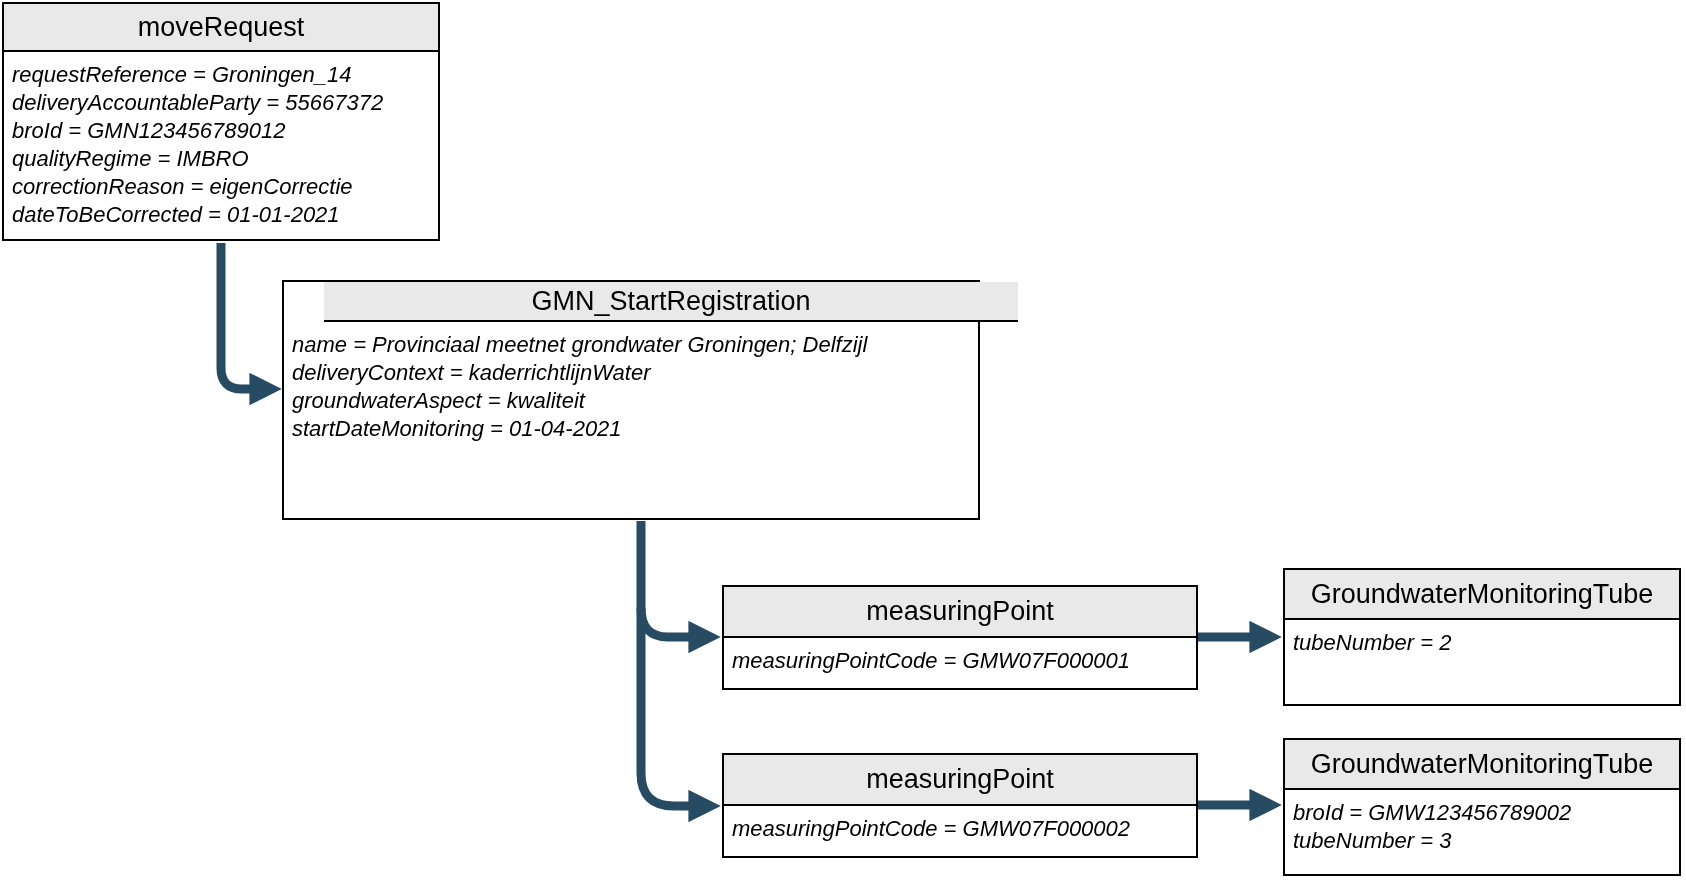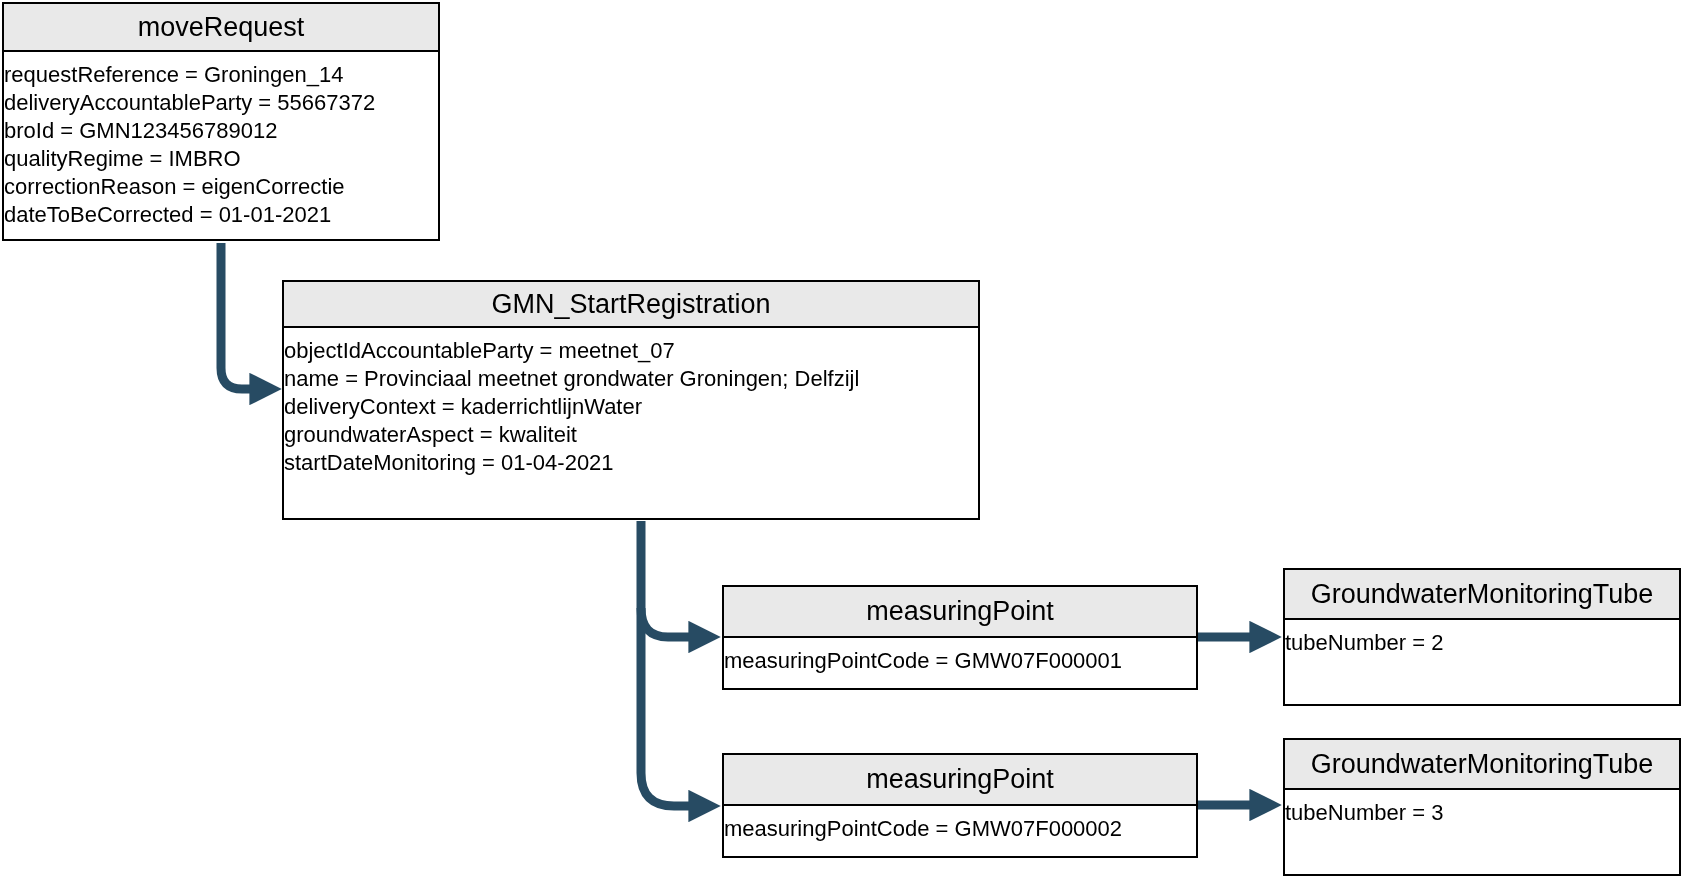--- a/index.html
+++ b/index.html
@@ -26,24 +26,25 @@
   .node-header {
     background: var(--header-fill);
     border-bottom: 2px solid var(--border-color);
     display: flex;
     align-items: center;
     justify-content: center;
     font-size: 27px;
     width: 100%;
   }
   .node-body {
-    padding: 9px 12px 0 0;
+    padding: 9px 12px 0 8px;
     font-size: 22px;
     line-height: 28px;
     white-space: nowrap;
+    font-style: italic;
   }
   .attr-line { display: block; }
 
   #arrows {
     position: absolute;
     left: 0; top: 0;
     width: 1686px; height: 886px;
     pointer-events: none;
   }
   .edge {
@@ -77,23 +78,22 @@
       <span class="attr-line">requestReference = Groningen_14</span>
       <span class="attr-line">deliveryAccountableParty = 55667372</span>
       <span class="attr-line">broId = GMN123456789012</span>
       <span class="attr-line">qualityRegime = IMBRO</span>
       <span class="attr-line">correctionReason = eigenCorrectie</span>
       <span class="attr-line">dateToBeCorrected = 01-01-2021</span>
     </div>
   </div>
 
   <div class="node" style="left:282px; top:280px; width:698px; height:240px;">
-    <div class="node-header" style="height:46px;">GMN_StartRegistration</div>
+    <div class="node-header" style="height:40px;margin-left:40px;">GMN_StartRegistration</div>
     <div class="node-body">
-      <span class="attr-line">objectIdAccountableParty = meetnet_07</span>
       <span class="attr-line">name = Provinciaal meetnet grondwater Groningen; Delfzijl</span>
       <span class="attr-line">deliveryContext = kaderrichtlijnWater</span>
       <span class="attr-line">groundwaterAspect = kwaliteit</span>
       <span class="attr-line">startDateMonitoring = 01-04-2021</span>
     </div>
   </div>
 
   <div class="node" style="left:722px; top:585px; width:476px; height:105px;">
     <div class="node-header" style="height:51px;">measuringPoint</div>
     <div class="node-body">
@@ -111,17 +111,18 @@
   <div class="node" style="left:1283px; top:568px; width:398px; height:138px;">
     <div class="node-header" style="height:50px;">GroundwaterMonitoringTube</div>
     <div class="node-body">
       <span class="attr-line">tubeNumber = 2</span>
     </div>
   </div>
 
   <div class="node" style="left:1283px; top:738px; width:398px; height:138px;">
     <div class="node-header" style="height:50px;">GroundwaterMonitoringTube</div>
     <div class="node-body">
+      <span class="attr-line">broId = GMW123456789002</span>
       <span class="attr-line">tubeNumber = 3</span>
     </div>
   </div>
 
 </div>
 
 </body></html>

